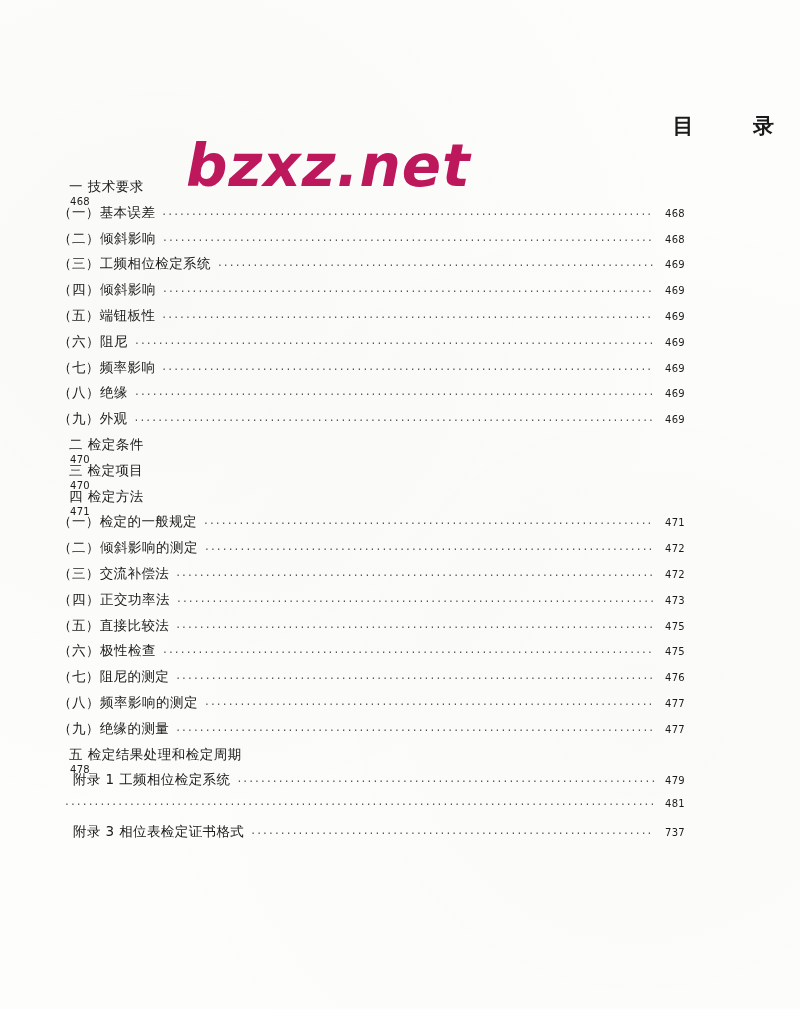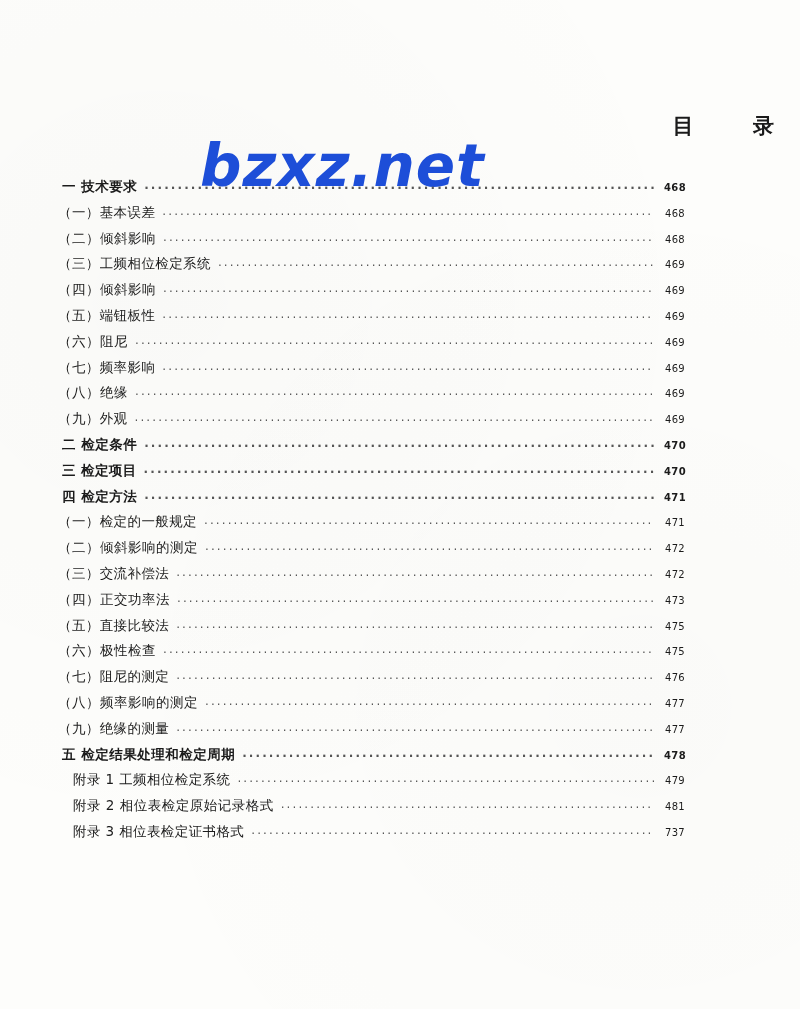--- a/index.html
+++ b/index.html
@@ -43,27 +43,27 @@
     font-size: 21px;
     font-weight: bold;
     letter-spacing: 26px;
     text-indent: 26px;
     color: #1a1a1a;
   }
 
   .watermark {
     position: absolute;
     top: 132px;
-    left: 200px;
+    left: 186px;
     width: 430px;
     font-family: "DejaVu Sans", "Liberation Sans", sans-serif;
     font-size: 58px;
     font-weight: bold;
     font-style: italic;
-    color: #1d4ed8;
+    color: #be185d;
     letter-spacing: 1px;
     white-space: nowrap;
     pointer-events: none;
     user-select: none;
   }
 
   .toc {
     position: absolute;
     top: 178px;
     left: 58px;
@@ -102,21 +102,21 @@
     text-align: center;
     font-size: 10px;
     letter-spacing: 0.3px;
   }
 
   
   .lvl-0 .toc-label { padding-left: 4px; }
   .lvl-1 .toc-label { padding-left: 0px; font-family: Liberation Mono, monospace; }
   .lvl-2 .toc-label { padding-left: 15px; }
 
-  .toc-row.lvl-0 { font-weight: bold; }
+  .toc-row.lvl-0 { font-weight: normal; flex-direction: column; }
 
   
   .toc-row:nth-child(odd) .toc-label { letter-spacing: 0.5px; }
 </style>
 </head>
 <body>
 
 <div id="page">
 
   <div class="title">目 录</div>
@@ -238,21 +238,20 @@
         <span class="toc-label">五  检定结果处理和检定周期</span>
         <span class="toc-dots">............................................................................................................</span>
         <span class="toc-page">478</span>
       </div>
       <div class="toc-row lvl-2">
         <span class="toc-label">附录 1  工频相位检定系统</span>
         <span class="toc-dots">............................................................................................................</span>
         <span class="toc-page">479</span>
       </div>
       <div class="toc-row lvl-2">
-        <span class="toc-label">附录 2  相位表检定原始记录格式</span>
         <span class="toc-dots">............................................................................................................</span>
         <span class="toc-page">481</span>
       </div>
       <div class="toc-row lvl-2">
         <span class="toc-label">附录 3  相位表检定证书格式</span>
         <span class="toc-dots">............................................................................................................</span>
         <span class="toc-page">737</span>
       </div>
     </div>
 

